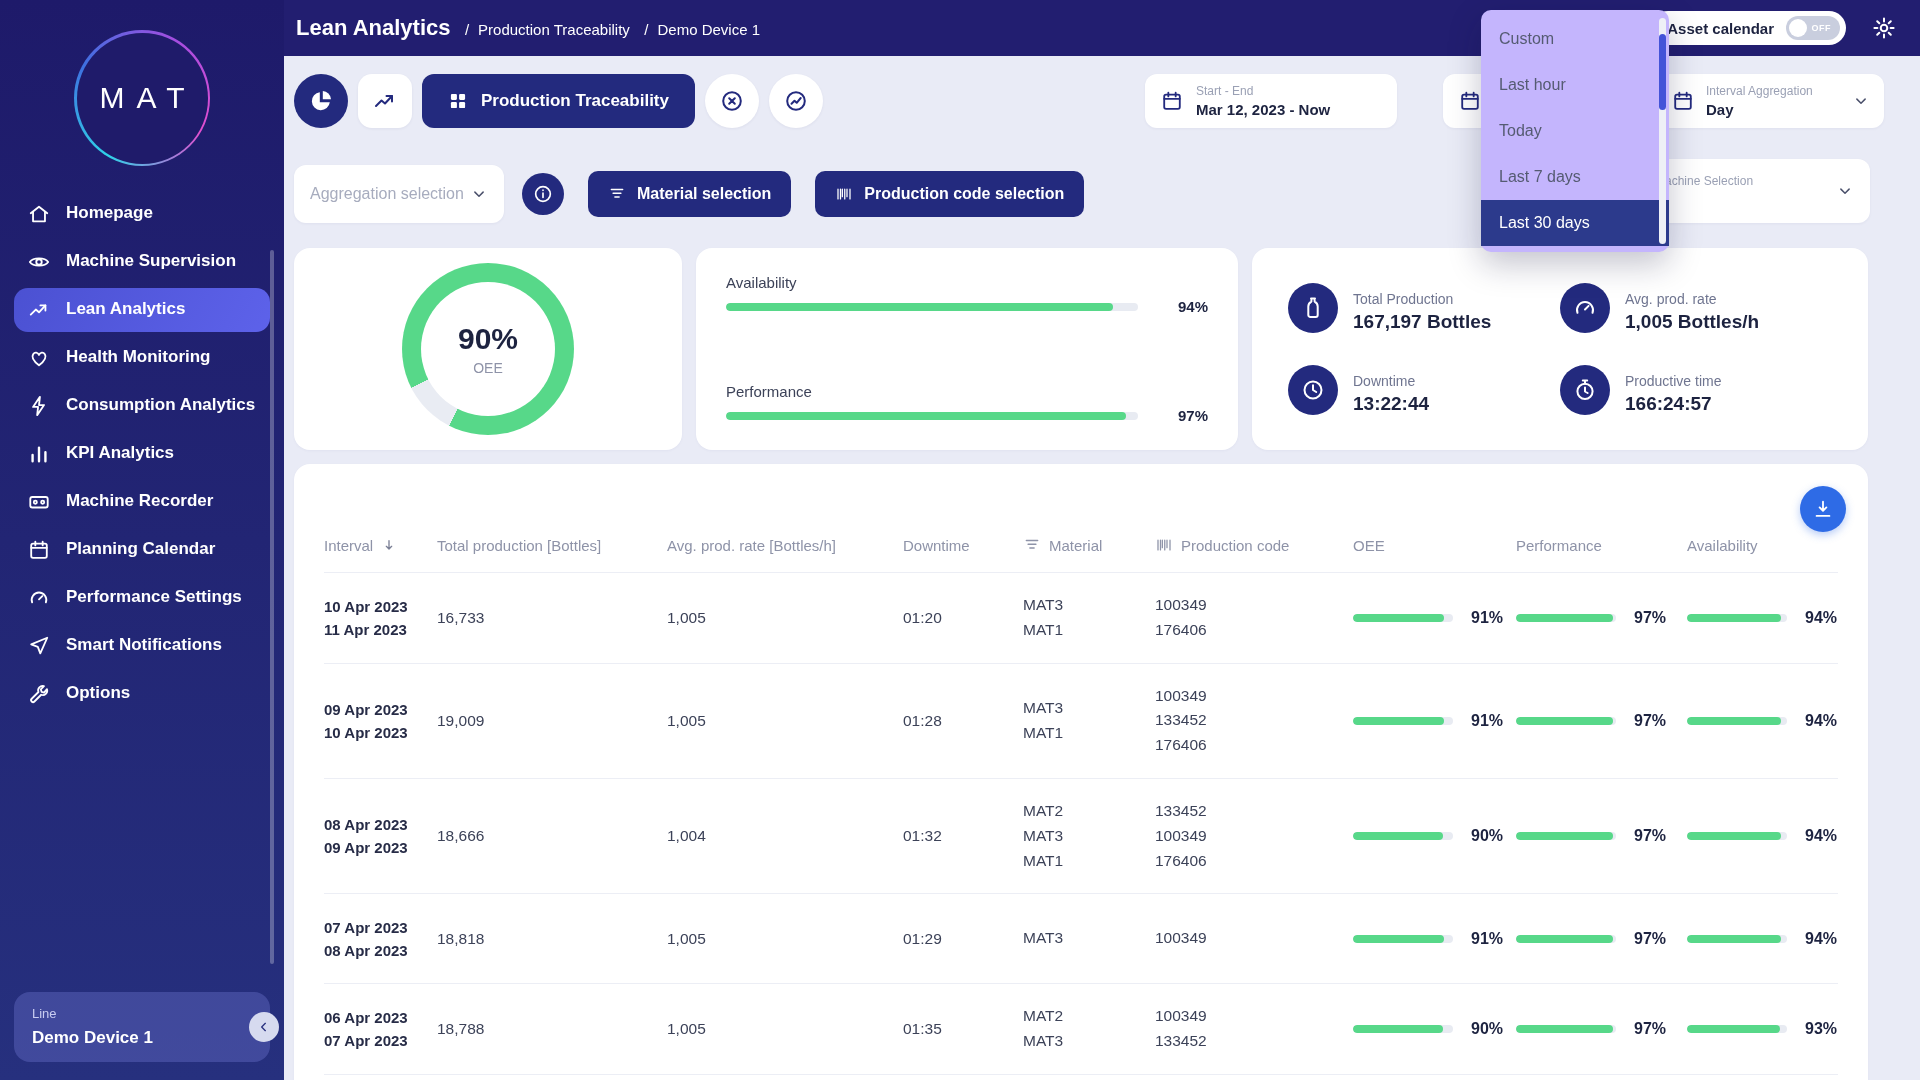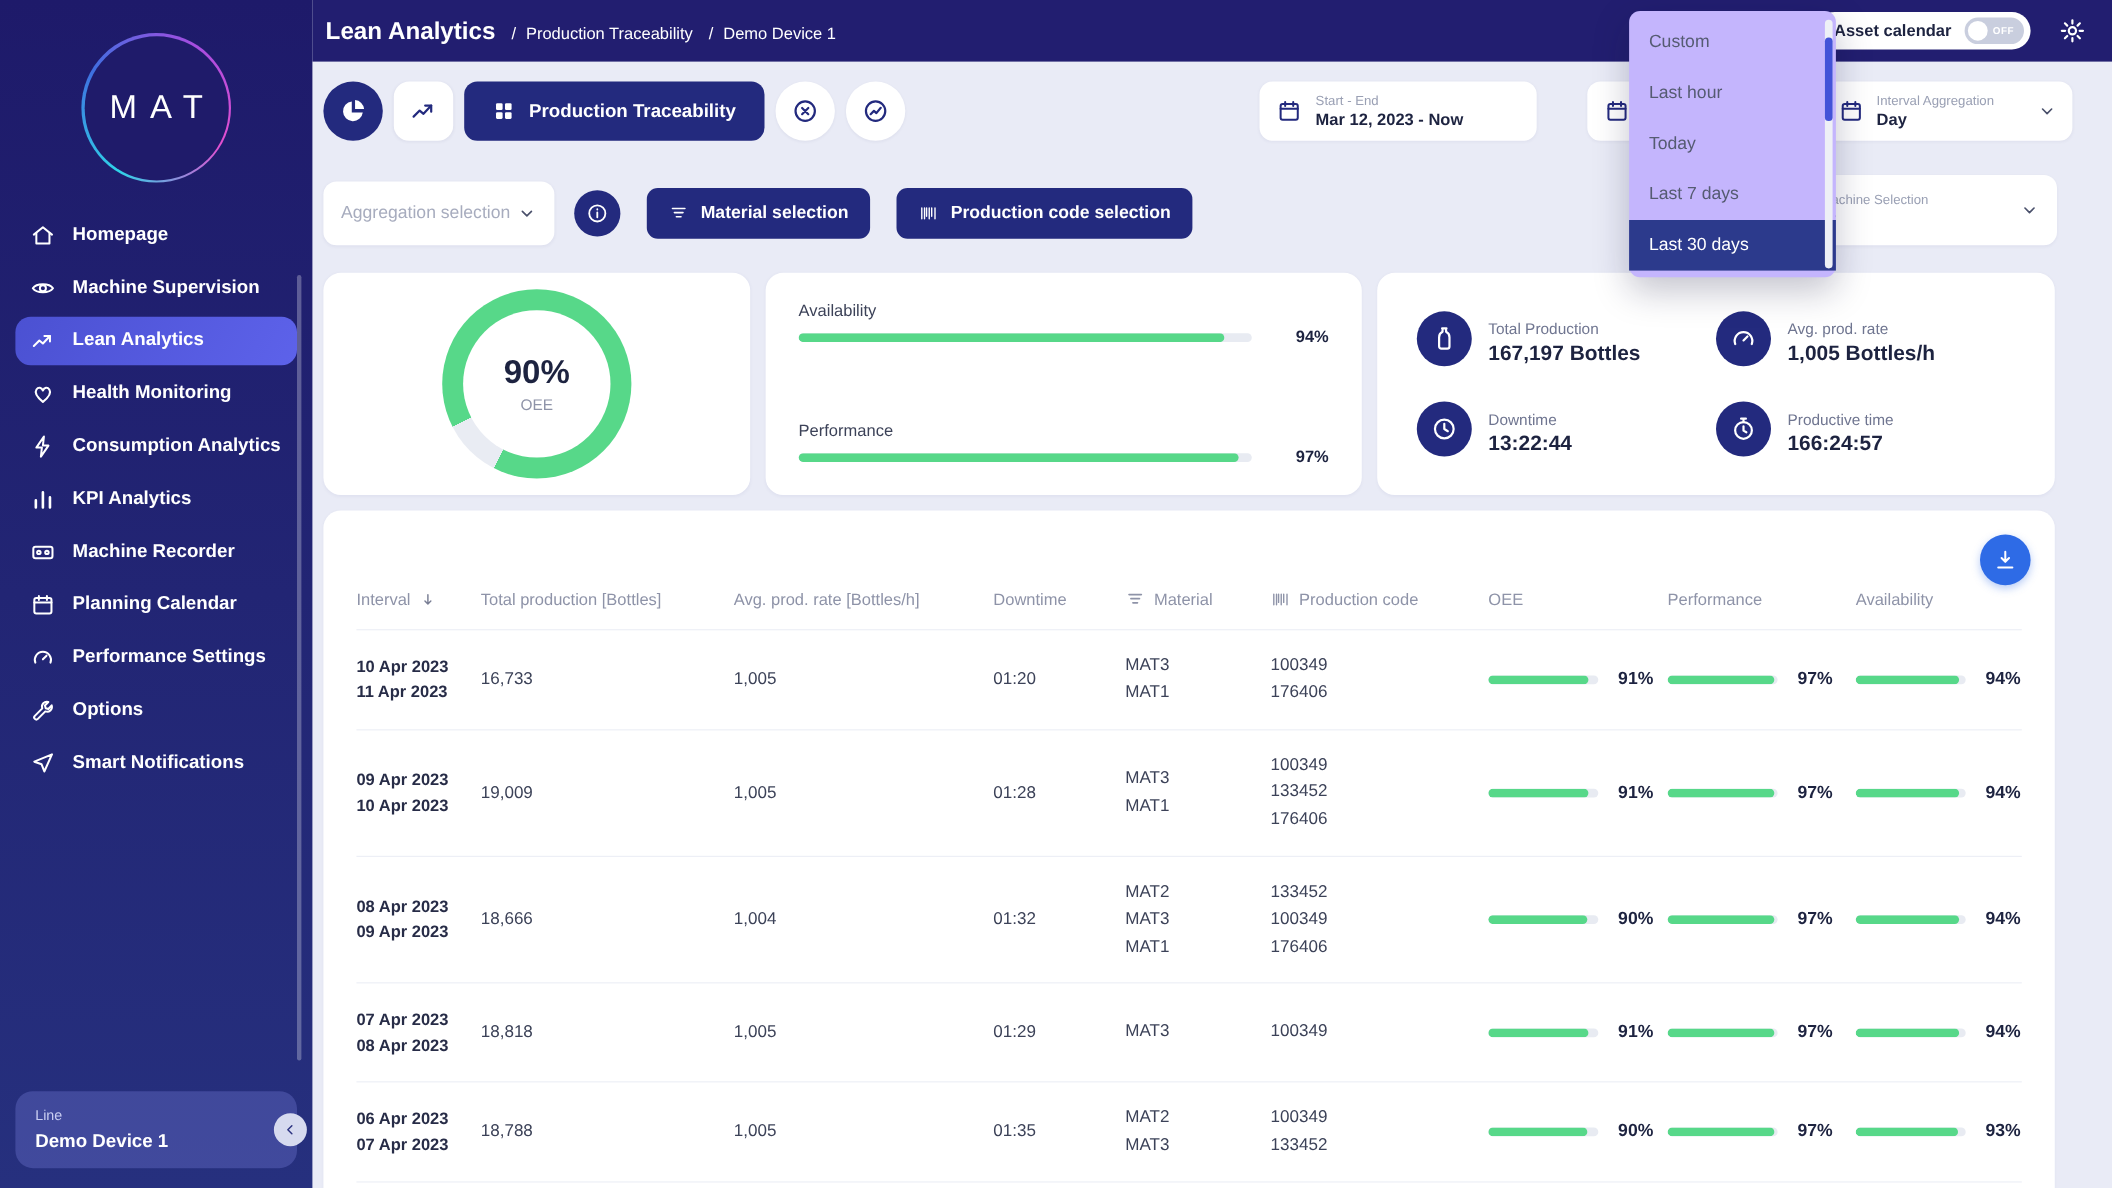--- a/index.html
+++ b/index.html
@@ -200,32 +200,32 @@
             <svg viewBox="0 0 24 24" fill="none" stroke="currentColor" stroke-width="2" stroke-linecap="round" stroke-linejoin="round">
               <path d="M4.5 16.8a8 8 0 1 1 15 0"></path>
               <path d="m12 13.5 3.6-3.6"></path>
             </svg>
           </span>
           <span class="side-label">Performance Settings</span>
         </div>
         <div class="side-item">
           <span class="icon ">
             <svg viewBox="0 0 24 24" fill="none" stroke="currentColor" stroke-width="2" stroke-linecap="round" stroke-linejoin="round">
+              <path d="M21 3 3.5 10.3l7.2 2.6L13.4 20 21 3Z"></path>
+            </svg>
+          </span>
+          <span class="side-label">Smart Notifications</span>
+        </div>
+        <div class="side-item">
+          <span class="icon ">
+            <svg viewBox="0 0 24 24" fill="none" stroke="currentColor" stroke-width="2" stroke-linecap="round" stroke-linejoin="round">
               <path d="M20.7 6.8a4.8 4.8 0 0 1-6.3 6L7 20.2a2.1 2.1 0 0 1-3-3l7.4-7.4a4.8 4.8 0 0 1 6-6.3L14 7l.8 2.6 2.6.8 3.3-3.6Z"></path>
             </svg>
           </span>
           <span class="side-label">Options</span>
-        </div>
-        <div class="side-item">
-          <span class="icon ">
-            <svg viewBox="0 0 24 24" fill="none" stroke="currentColor" stroke-width="2" stroke-linecap="round" stroke-linejoin="round">
-              <path d="M21 3 3.5 10.3l7.2 2.6L13.4 20 21 3Z"></path>
-            </svg>
-          </span>
-          <span class="side-label">Smart Notifications</span>
         </div>
       </nav>
     <div class="side-scroll"></div>
     <div class="device-card">
       <div class="device-label">Line</div>
       <div class="device-name">Demo Device 1</div>
       <button class="collapse-btn">
         <span class="icon">
             <svg viewBox="0 0 24 24" fill="none" stroke="currentColor" stroke-width="2" stroke-linecap="round" stroke-linejoin="round">
               <path d="M14 6.5 8.5 12l5.5 5.5"></path>

